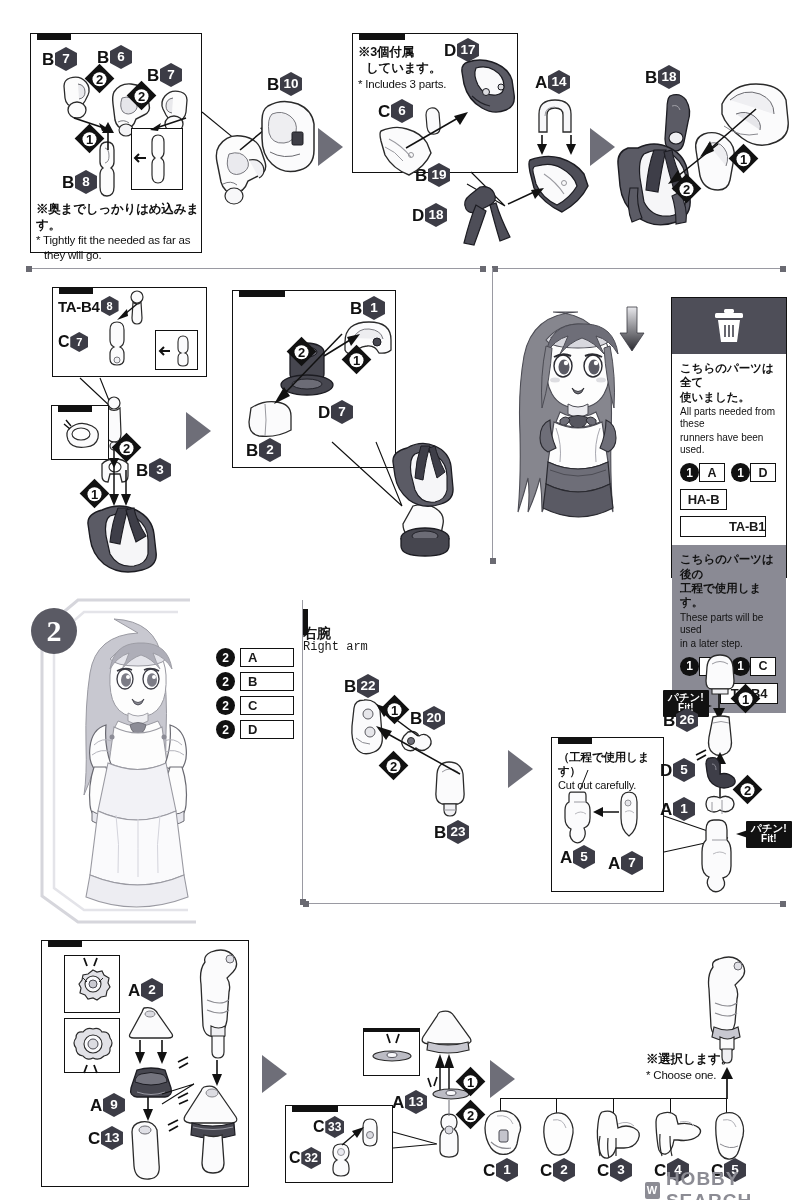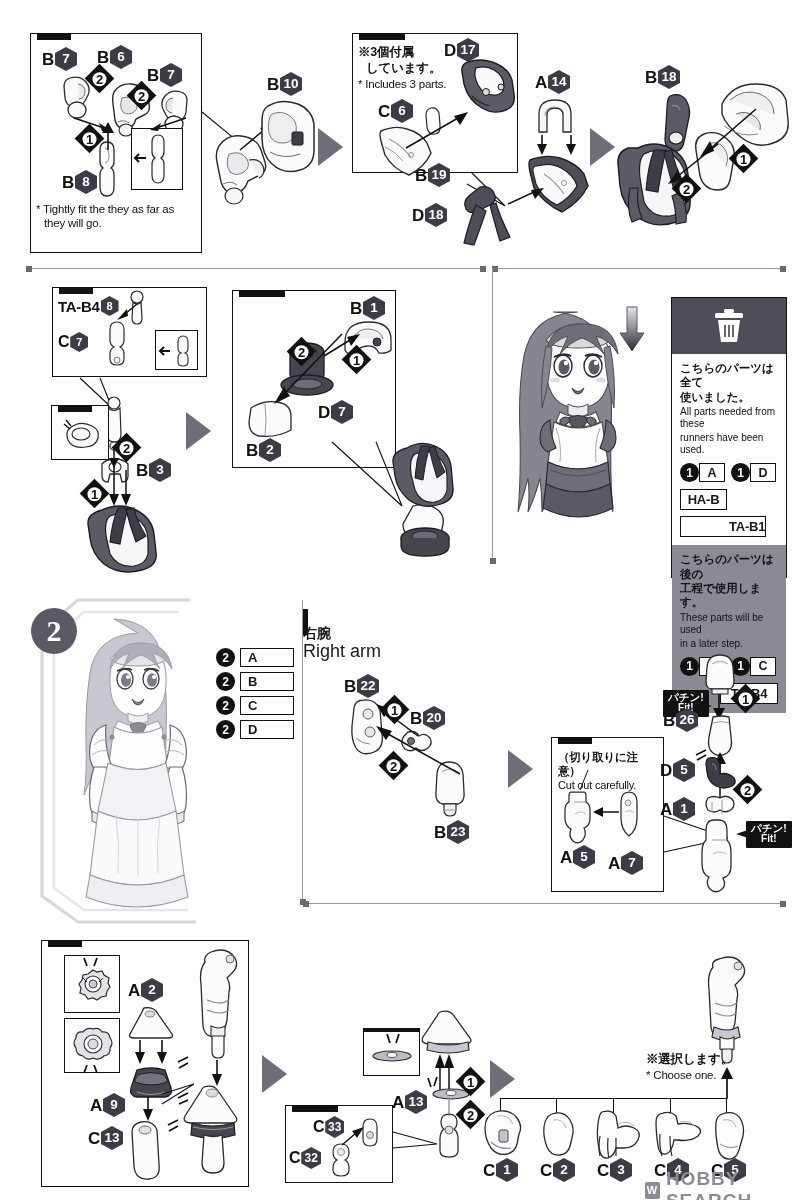--- a/index.html
+++ b/index.html
@@ -111,21 +111,21 @@
     background: #5a5a64; color:#fff;
     display:flex; align-items:center; justify-content:center;
     font-size: 30px; font-weight: bold; font-family: "Liberation Serif", serif;
   }
 
   
   .subtitle { position: absolute; }
   .subtitle .bar { position:absolute; left:0; top:1px; width:5px; height:26px; background:#111; }
   .subtitle .tx { padding-left: 11px; }
   .subtitle .jp { font-size: 14px; font-weight: bold; display:block; line-height:1.1; }
-  .subtitle .en { font-size: 18px; display:block; line-height:1.15; }
+  .subtitle .en { font-size: 12px; display:block; line-height:1.15;font-family:Liberation Mono, monospace; }
 
   
   .runnerlist { position:absolute; }
   .runnerrow { display:flex; align-items:center; margin-bottom: 5px; }
   .circnum {
     width: 19px; height: 19px; border-radius:50%;
     background:#111; color:#fff; font-size:12px; font-weight:bold;
     display:flex; align-items:center; justify-content:center;
     margin-right: 5px;
   }
@@ -267,21 +267,22 @@
     <span>2</span>
   </div>
   <div class="stepdiamond" style="left:131px; top:85px;">
     <span>2</span>
   </div>
   <div class="stepdiamond" style="left:79px; top:128px;">
     <span>1</span>
   </div>
 
   <div class="note" style="left:36px; top:202px; width:165px;">
-    <div class="en">* Tightly fit the they as far as</div>
+    <div class="jp">※奥までしっかりはめ込みます。</div>
+    <div class="en">* Tightly fit the needed as far as</div>
     <div class="en en-ind">they will go.</div>
   </div>
 
   <svg class="art" style="left:200px; top:110px;" width="70" height="60" viewBox="0 0 70 60">
     <path d="M2 2 L58 48" stroke="#111" stroke-width="1.1" fill="none"></path>
   </svg>
 
   <div class="art" style="left:205px; top:130px;">
     <svg width="74" height="78" viewBox="0 0 74 78">
       <path d="M14 16 q8 -12 22 -10 q16 2 20 14 l4 12 q3 10 -7 14 l-10 5 q-4 12 -14 12 q-10 0 -13 -11 l-4 -20 q-2 -10 2 -16z" fill="#fcfcfc" stroke="#2a2a2a" stroke-width="1.4"></path>
@@ -858,21 +859,21 @@
   </div>
   <div class="stepdiamond" style="left:383px; top:755px;">
     <span>2</span>
   </div>
 
   <div class="bigtri" style="left:508px; top:750px;"></div>
 
   <div class="panel" style="left:551px; top:737px; width:113px; height:155px;">
   </div>
   <div class="note" style="left:558px; top:750px; width:102px;">
-    <div class="jp" style="font-size:11.5px;">（切り取りに注意）</div>
+    <div class="jp" style="font-size:11.5px;">（工程で使用します）</div>
     <div class="en" style="font-size:11px;">Cut out carefully.</div>
   </div>
   <div class="art" style="left:567px; top:790px;">
     <svg width="26" height="54" viewBox="0 0 26 54">
       <path d="M11 2 l6 0 q2 0 2 4 l0 6 q4 2 4 8 l0 8 q0 8 -6 10 q3 6 -1 12 q-5 5 -10 1 q-5 -5 -2 -12 q-6 -3 -6 -11 l0 -8 q0 -6 4 -8 l0 -6 q0 -4 2 -4z" fill="#fbfbfc" stroke="#2a2a2a" stroke-width="1.25"></path>
       <path d="M7 12 l12 0" stroke="#9a9aa0" stroke-width="1"></path>
       <path d="M8 24 q6 -4 11 0" fill="none" stroke="#b0b0b6" stroke-width="0.9"></path>
     </svg>
   </div>
   <svg class="art" style="left:574px; top:768px;" width="18" height="26" viewBox="0 0 18 26">

